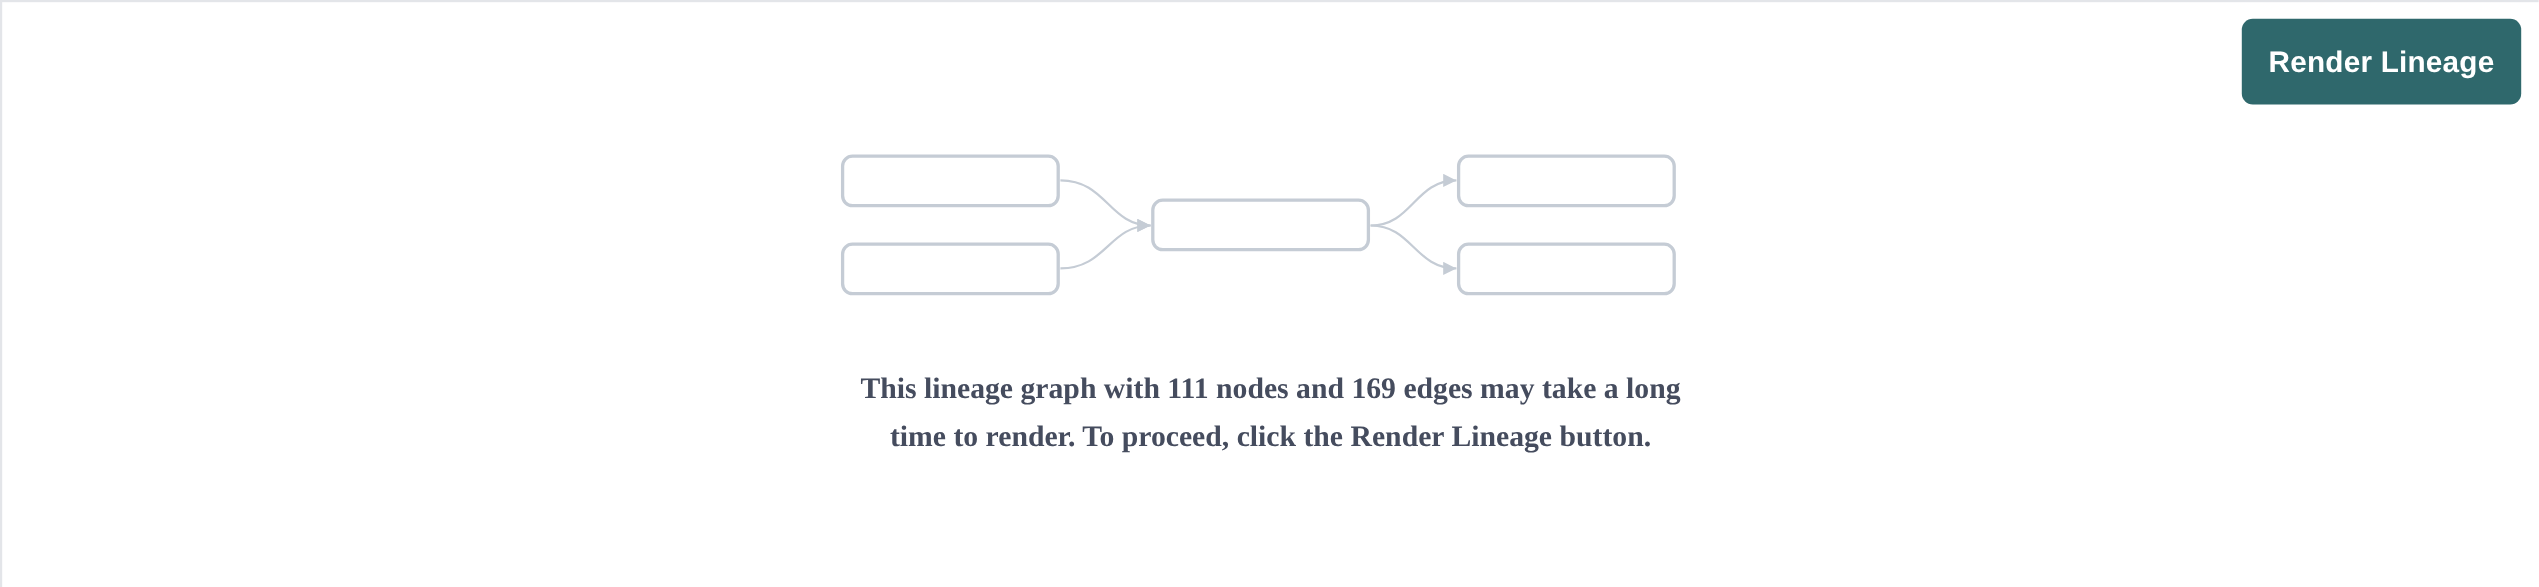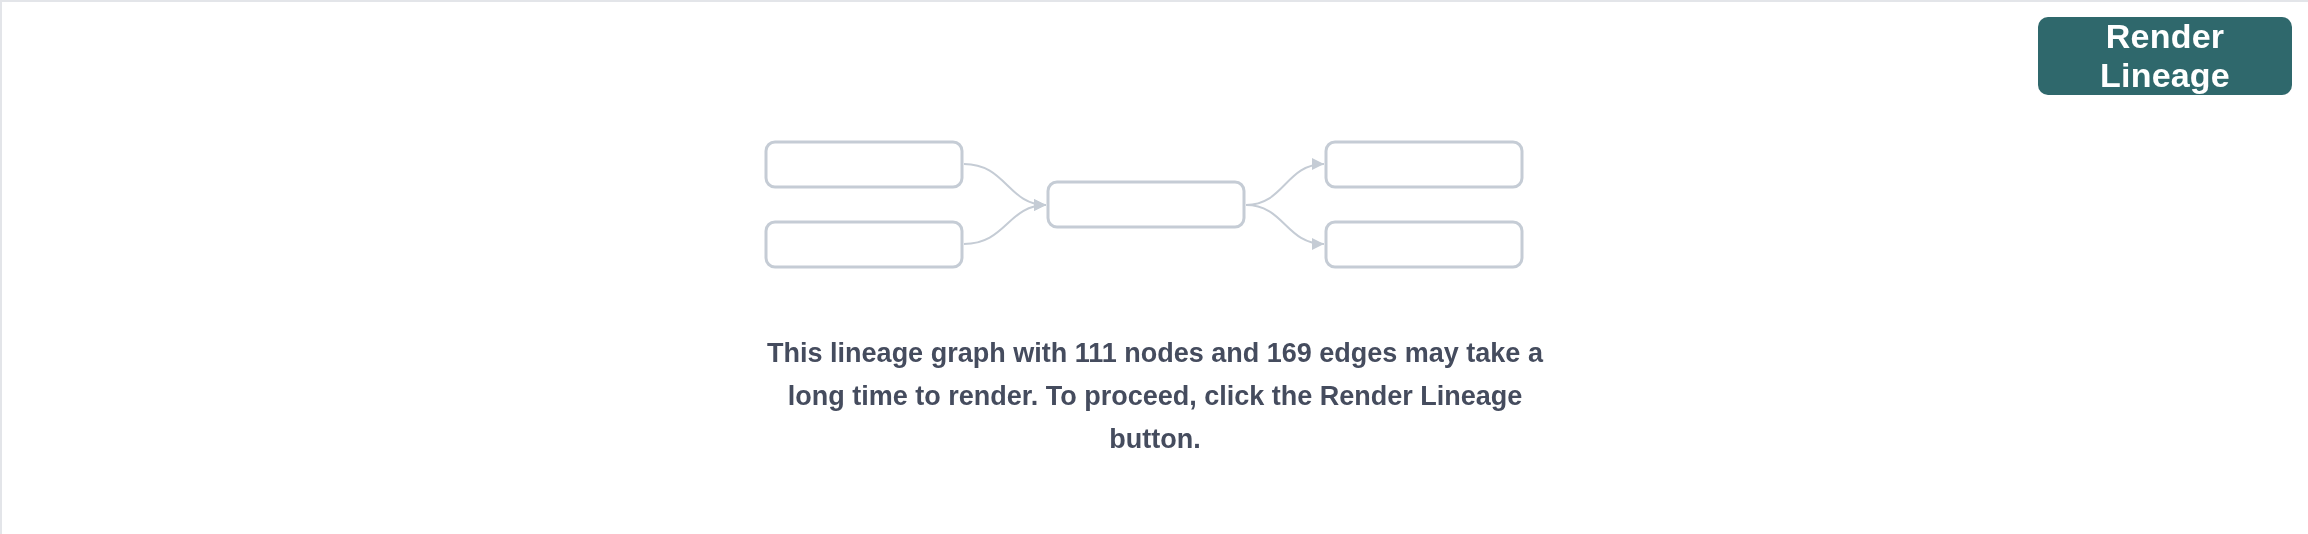--- a/index.html
+++ b/index.html
@@ -27,21 +27,21 @@
     position: absolute;
     top: 15px;
     right: 16px;
     width: 254px;
     height: 78px;
     background: #2f686c;
     color: #ffffff;
     border: none;
     border-radius: 10px;
     font-family: "Liberation Sans", sans-serif;
-    font-size: 34px;
+    font-size: 27px;
     font-weight: bold;
     letter-spacing: 0.2px;
     cursor: pointer;
     display: flex;
     align-items: center;
     justify-content: center;
     padding: 16px;
   }
 
   
@@ -58,21 +58,21 @@
   }
 
   
   .lineage-message {
     position: absolute;
     left: 50%;
     transform: translateX(-50%);
     top: 330px;
     width: 800px;
     text-align: center;
-    font-family: Liberation Sans, sans-serif;
+    font-family: Liberation Serif, serif;
     font-size: 27px;
     font-weight: bold;
     line-height: 43px;
     color: #454c5e;
   }
 </style>
 </head>
 <body>
 
 <div class="lineage-panel">

